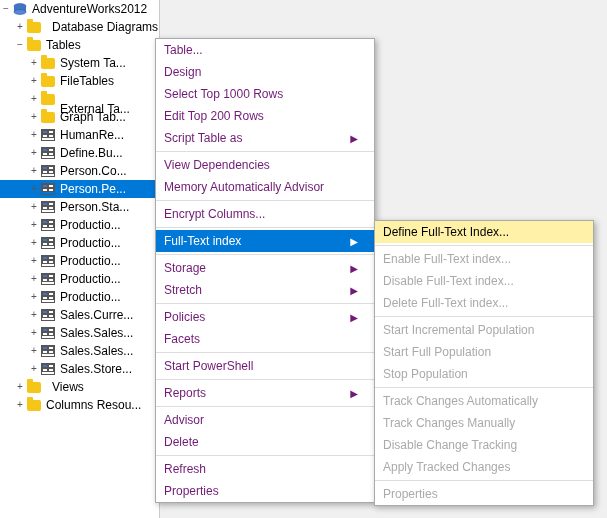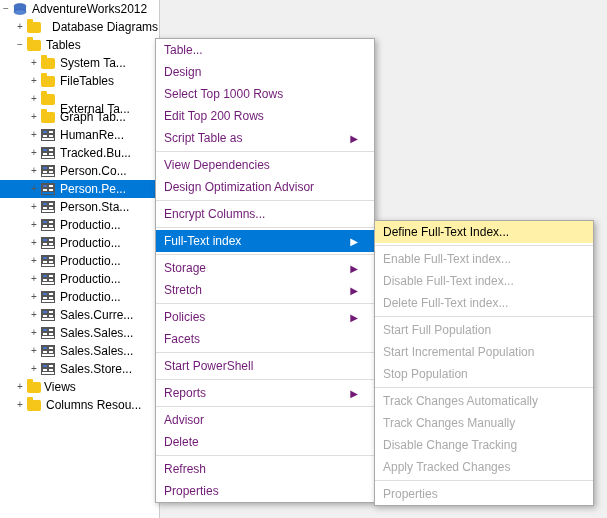--- a/index.html
+++ b/index.html
@@ -247,21 +247,21 @@
           <span style="font-size:10px;color:#555;line-height:1">+</span>
         </span>
         <span class="tree-icon">
           <div class="icon-table">
             <div></div>
             <div style="background:#fff"></div>
             <div style="background:#fff"></div>
             <div style="background:#fff"></div>
           </div>
         </span>
-        <span style="margin-left: 2px;">Tracked.Bu...</span>
+        <span style="margin-left: 2px;">Define.Bu...</span>
       </div>
       <div class="tree-item" style="padding-left: 28px;">
         <span class="expand-icon">
           <span style="font-size:10px;color:#555;line-height:1">+</span>
         </span>
         <span class="tree-icon">
           <div class="icon-table">
             <div></div>
             <div style="background:#fff"></div>
             <div style="background:#fff"></div>
@@ -424,21 +424,21 @@
         </span>
         <span style="margin-left: 2px;">Sales.Store...</span>
       </div>
       <div class="tree-item" style="padding-left: 14px;">
         <span class="expand-icon">
           <span style="font-size:10px;color:#555;line-height:1">+</span>
         </span>
         <span class="tree-icon">
           <div class="icon-folder"></div>
         </span>
-        <span style="margin-left: 0; text-align: center;">Views</span>
+        <span style="margin-left: 8px; text-align: center;">Views</span>
       </div>
       <div class="tree-item" style="padding-left: 14px;">
         <span class="expand-icon">
           <span style="font-size:10px;color:#555;line-height:1">+</span>
         </span>
         <span class="tree-icon">
           <div class="icon-folder"></div>
         </span>
         <span style="margin-left: 2px;">Columns Resou...</span>
       </div>
@@ -461,21 +461,21 @@
       </div>
       <div class="menu-item">
         <span>Script Table as</span>
         <span class="menu-arrow">▶</span>
       </div>
       <div class="menu-separator"></div>
       <div class="menu-item">
         <span>View Dependencies</span>
       </div>
       <div class="menu-item">
-        <span>Design Optimization Advisor</span>
+        <span>Memory Automatically Advisor</span>
       </div>
       <div class="menu-separator"></div>
       <div class="menu-item">
         <span>Encrypt Columns...</span>
       </div>
       <div class="menu-separator"></div>
       <div class="menu-item active">
         <span>Full-Text index</span>
         <span class="menu-arrow">▶</span>
       </div>
@@ -532,24 +532,24 @@
         <span>Enable Full-Text index...</span>
       </div>
       <div class="menu-item disabled">
         <span>Disable Full-Text index...</span>
       </div>
       <div class="menu-item disabled">
         <span>Delete Full-Text index...</span>
       </div>
       <div class="menu-separator"></div>
       <div class="menu-item disabled">
+        <span>Start Incremental Population</span>
+      </div>
+      <div class="menu-item disabled">
         <span>Start Full Population</span>
-      </div>
-      <div class="menu-item disabled">
-        <span>Start Incremental Population</span>
       </div>
       <div class="menu-item disabled">
         <span>Stop Population</span>
       </div>
       <div class="menu-separator"></div>
       <div class="menu-item disabled">
         <span>Track Changes Automatically</span>
       </div>
       <div class="menu-item disabled">
         <span>Track Changes Manually</span>

